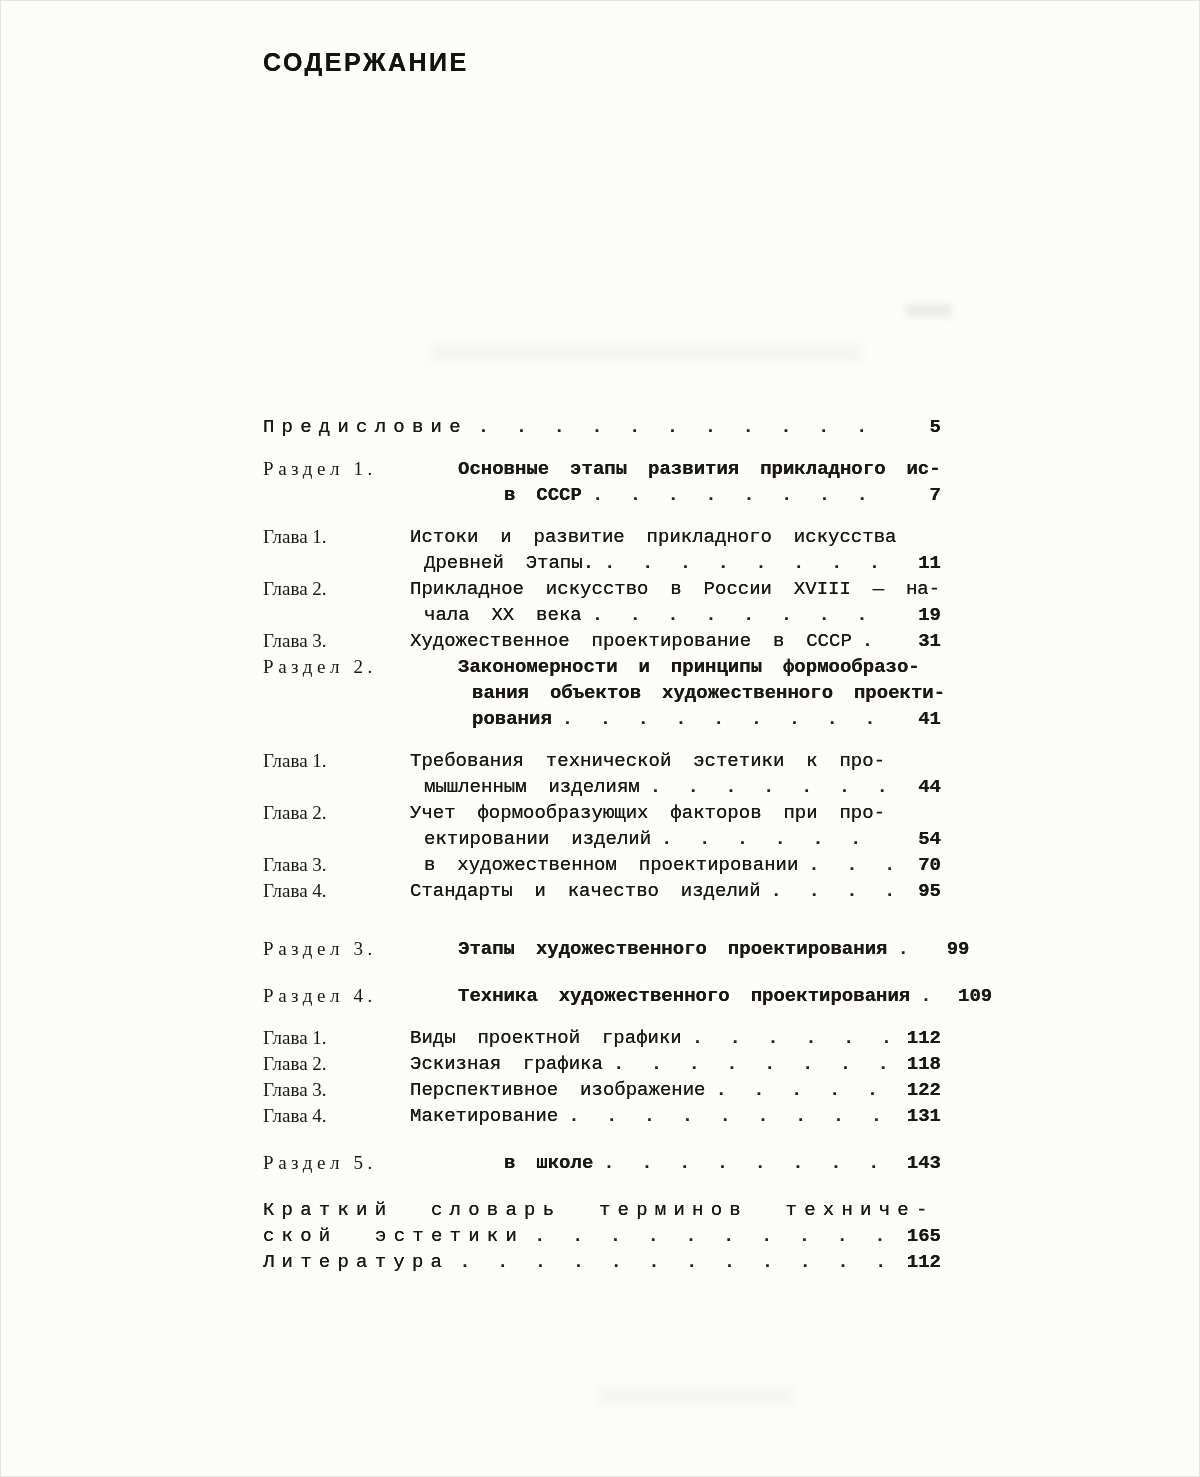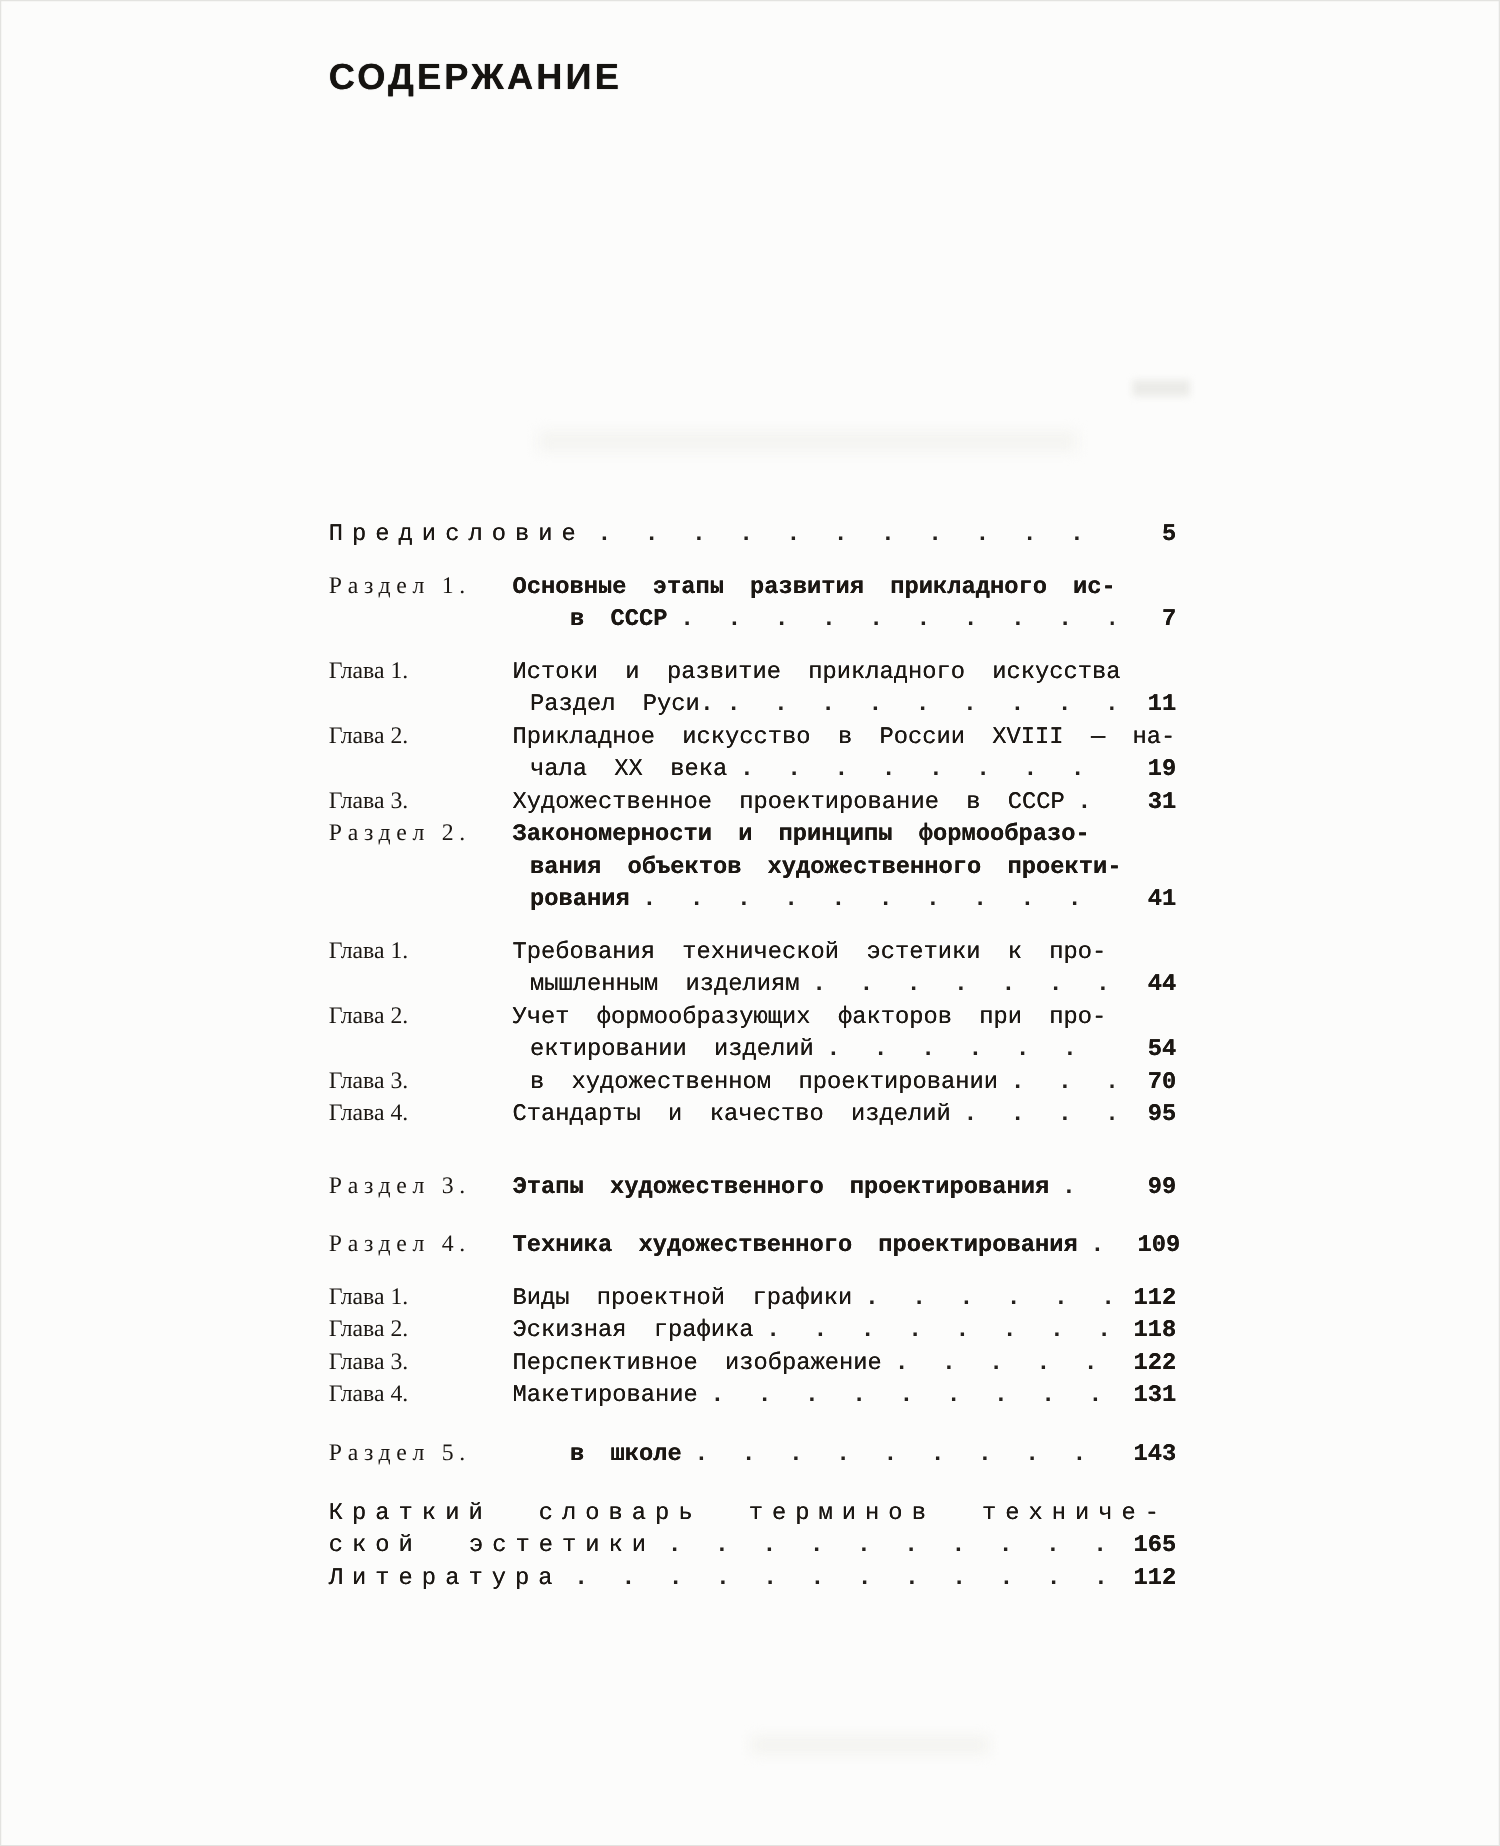--- a/index.html
+++ b/index.html
@@ -16,21 +16,21 @@
   }
   .content {
     position: absolute;
     left: 262px;
     top: 44px;
     width: 678px;
   }
   .doc-title {
     font-family: "Liberation Sans", "DejaVu Sans", sans-serif;
     font-weight: bold;
-    font-size: 29px;
+    font-size: 25px;
     line-height: 34px;
     letter-spacing: 2.5px;
     color: #151310;
     text-shadow: 0 0 0.6px currentColor;
   }
   .toc { margin-top: 335px; font-size: 19px; }
   .toc-row { display: flex; }
   .gap-none { margin-top: 0; }
   .gap-md  { margin-top: 16px; }
   .gap-lg  { margin-top: 21px; }
@@ -45,21 +45,21 @@
   .col-body { flex: 1 1 auto; min-width: 0; }
   .toc-line { display: flex; align-items: baseline; line-height: 26px; font-family: Liberation Mono, monospace; }
   .toc-line .line-text {
     white-space: nowrap;
     flex: 0 0 auto;
     text-shadow: 0 0 0.5px currentColor;
   }
   .ind-1 { padding-left: 14px; }
   .ind-2 { padding-left: 46px; }
   .glava .line-text  { word-spacing: 0.55em; }
-  .razdel .line-text { font-weight: 700; word-spacing: 0.5em; }
+  .razdel .line-text { font-weight: 700; word-spacing: 0.5em; margin-left: 48px; }
   .entry-spaced .line-text {
     letter-spacing: 0.38em;
     word-spacing: 1em;
   }
   .leader {
     flex: 1 1 0;
     min-width: 22px;
     overflow: hidden;
     white-space: nowrap;
     margin-left: 10px;
@@ -114,21 +114,21 @@
             </div>
           </div>
         </div>
         <div class="toc-row glava gap-md">
           <div class="col-label">Глава 1.</div>
           <div class="col-body">
             <div class="toc-line">
               <span class="line-text">Истоки и развитие прикладного искусства</span>
             </div>
             <div class="toc-line ind-1">
-              <span class="line-text">Раздел Руси.</span>
+              <span class="line-text">Древней Этапы.</span>
               <span class="leader">. . . . . . . . . . . . . . . . . . . . . . . . . . . . . . . . . . . . . . . .</span>
               <span class="page-num">11</span>
             </div>
           </div>
         </div>
         <div class="toc-row glava gap-none">
           <div class="col-label">Глава 2.</div>
           <div class="col-body">
             <div class="toc-line">
               <span class="line-text">Прикладное искусство в России XVIII — на-</span>

